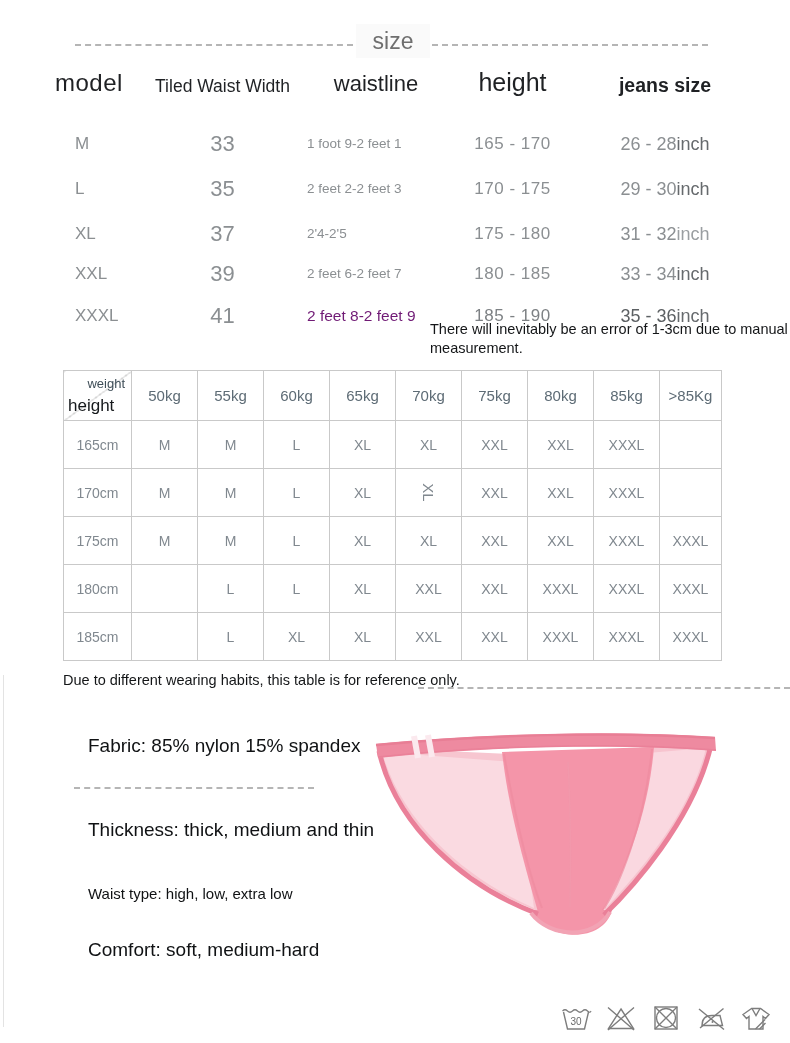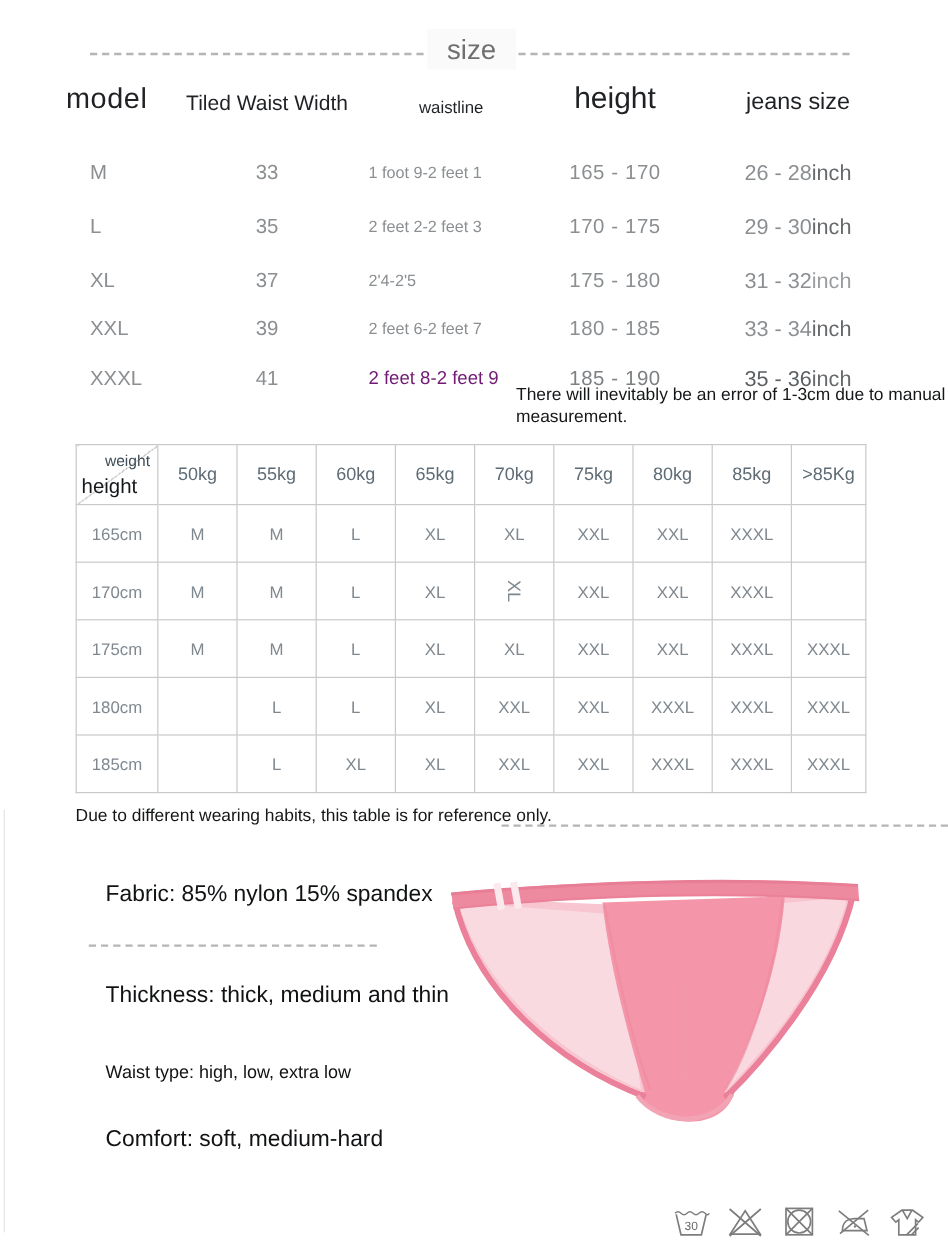--- a/index.html
+++ b/index.html
@@ -21,26 +21,26 @@
   
   .srow { display:grid; grid-template-columns:90px 155px 145px 135px 170px; align-items:center; }
   .srow .c1 { padding-left:20px; text-align:left; }
   .srow .c2 { text-align:center; }
   .srow .c3 { text-align:left; padding-left:7px; }
   .srow .c4 { text-align:center; }
   .srow .c5 { text-align:center; }
   .shead { align-items:end; }
   .shead .c1 { font-size:24px; padding-left:0; font-weight:500; letter-spacing:.5px; }
   .shead .c2 { font-size:17.5px; font-weight:500; }
-  .shead .c3 { font-size:14px; font-weight:500; }
+  .shead .c3 { font-size:22px; font-weight:500; }
   .shead .c4 { font-size:25px; font-weight:500; }
-  .shead .c5 { font-size:19.5px; font-weight:400;text-align:center; }
+  .shead .c5 { font-size:19.5px; font-weight:700;text-align:center; }
   .sbody { color:#8b8f92; }
   .sbody .c1 { font-size:17px; }
-  .sbody .c2 { font-size:17px; }
+  .sbody .c2 { font-size:22px; }
   .sbody .c3 { font-size:13.5px; line-height:1.15; }
   .sbody .c4 { font-size:17px; letter-spacing:.5px; }
   .sbody .c5 { font-size:18px; }
   .sbody .unit { color:#666a6d; }
   .row-xxxl .c3 { font-size:15.5px; color:#701a75; font-weight:500; white-space:nowrap; overflow:visible; }
   .row-xxxl .c4 { color:#7d8184; }
   .row-xxxl .c5 { color:#5c6063; }
 
   .note { font-size:14.5px; color:#141618; line-height:1.3; }
 

